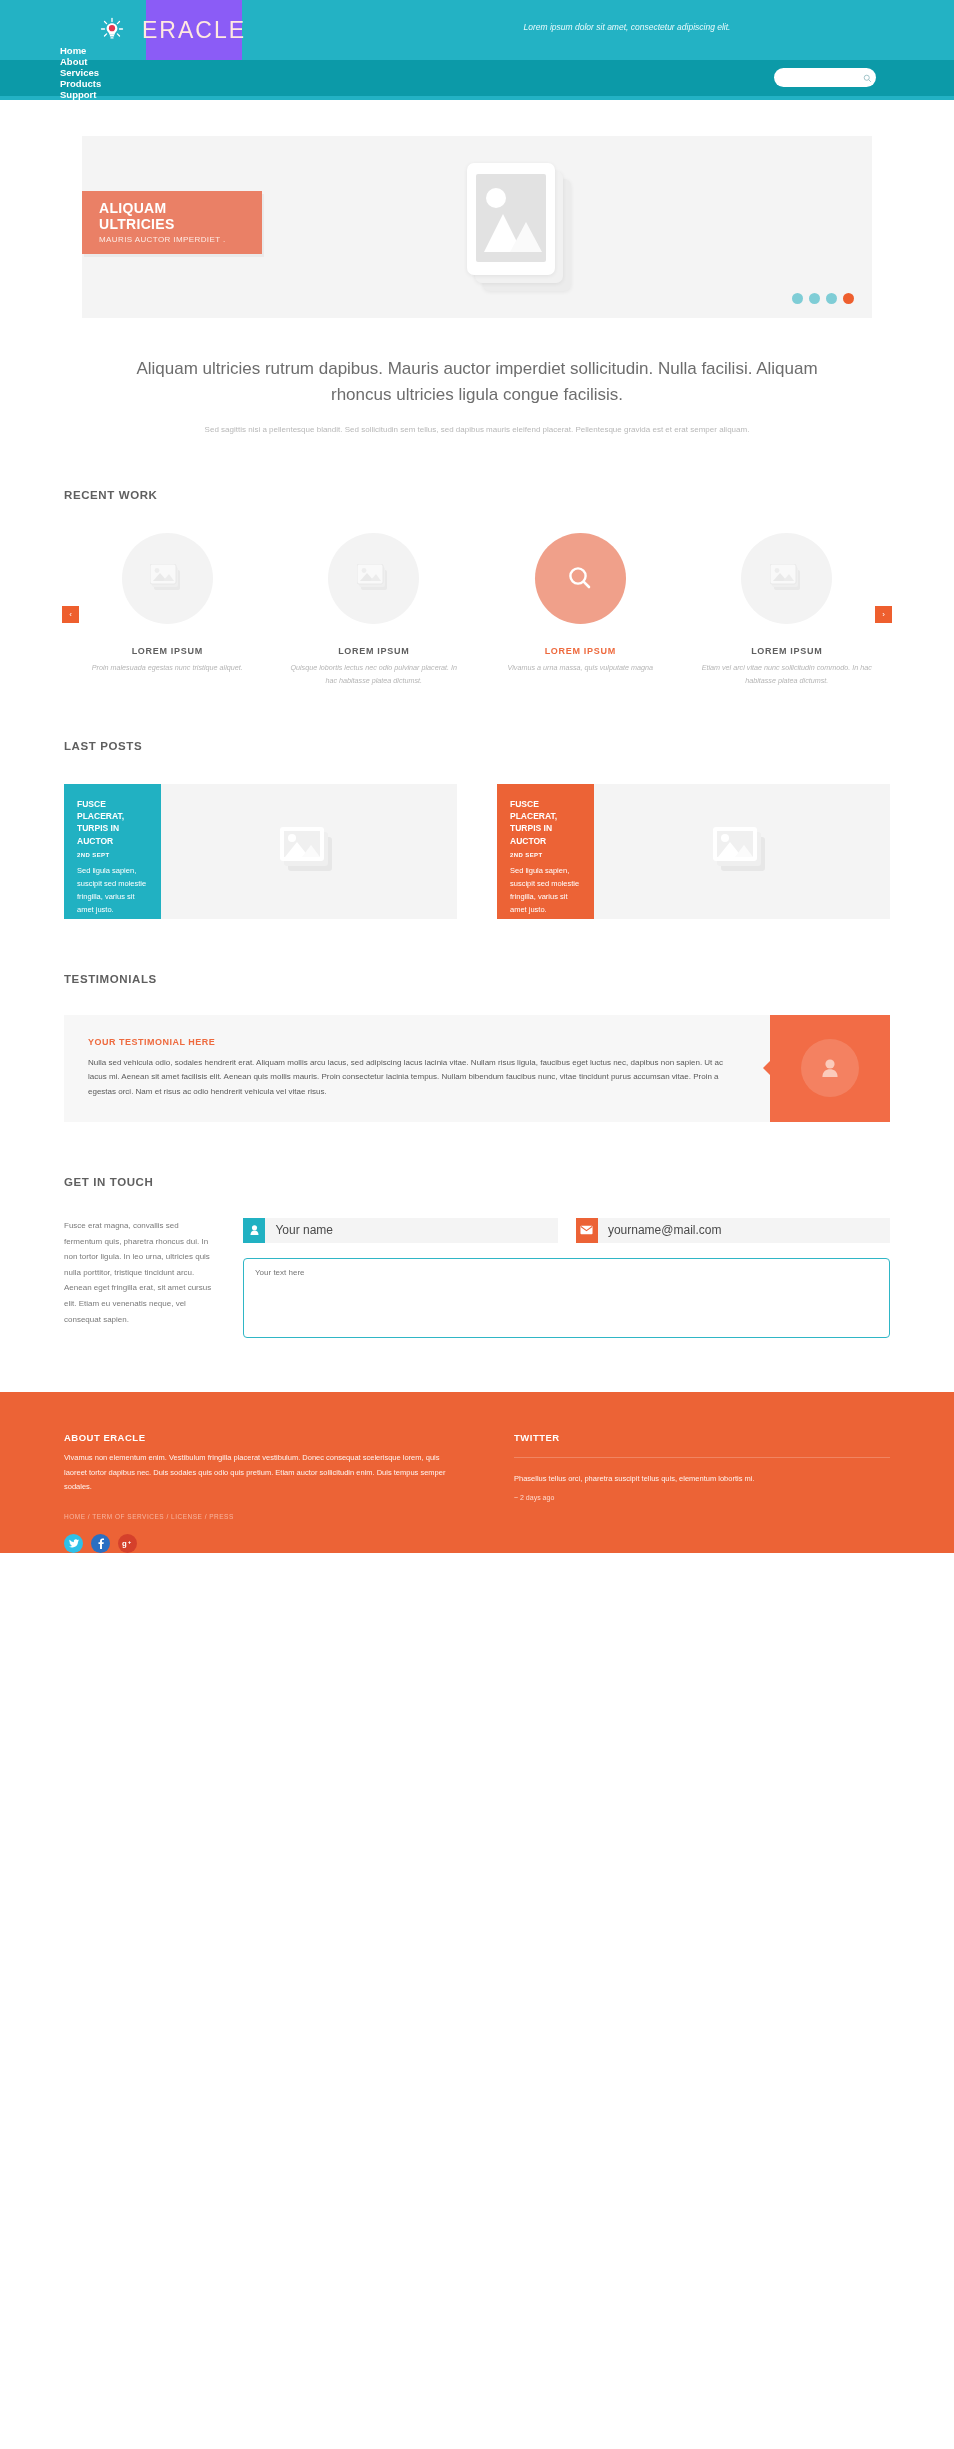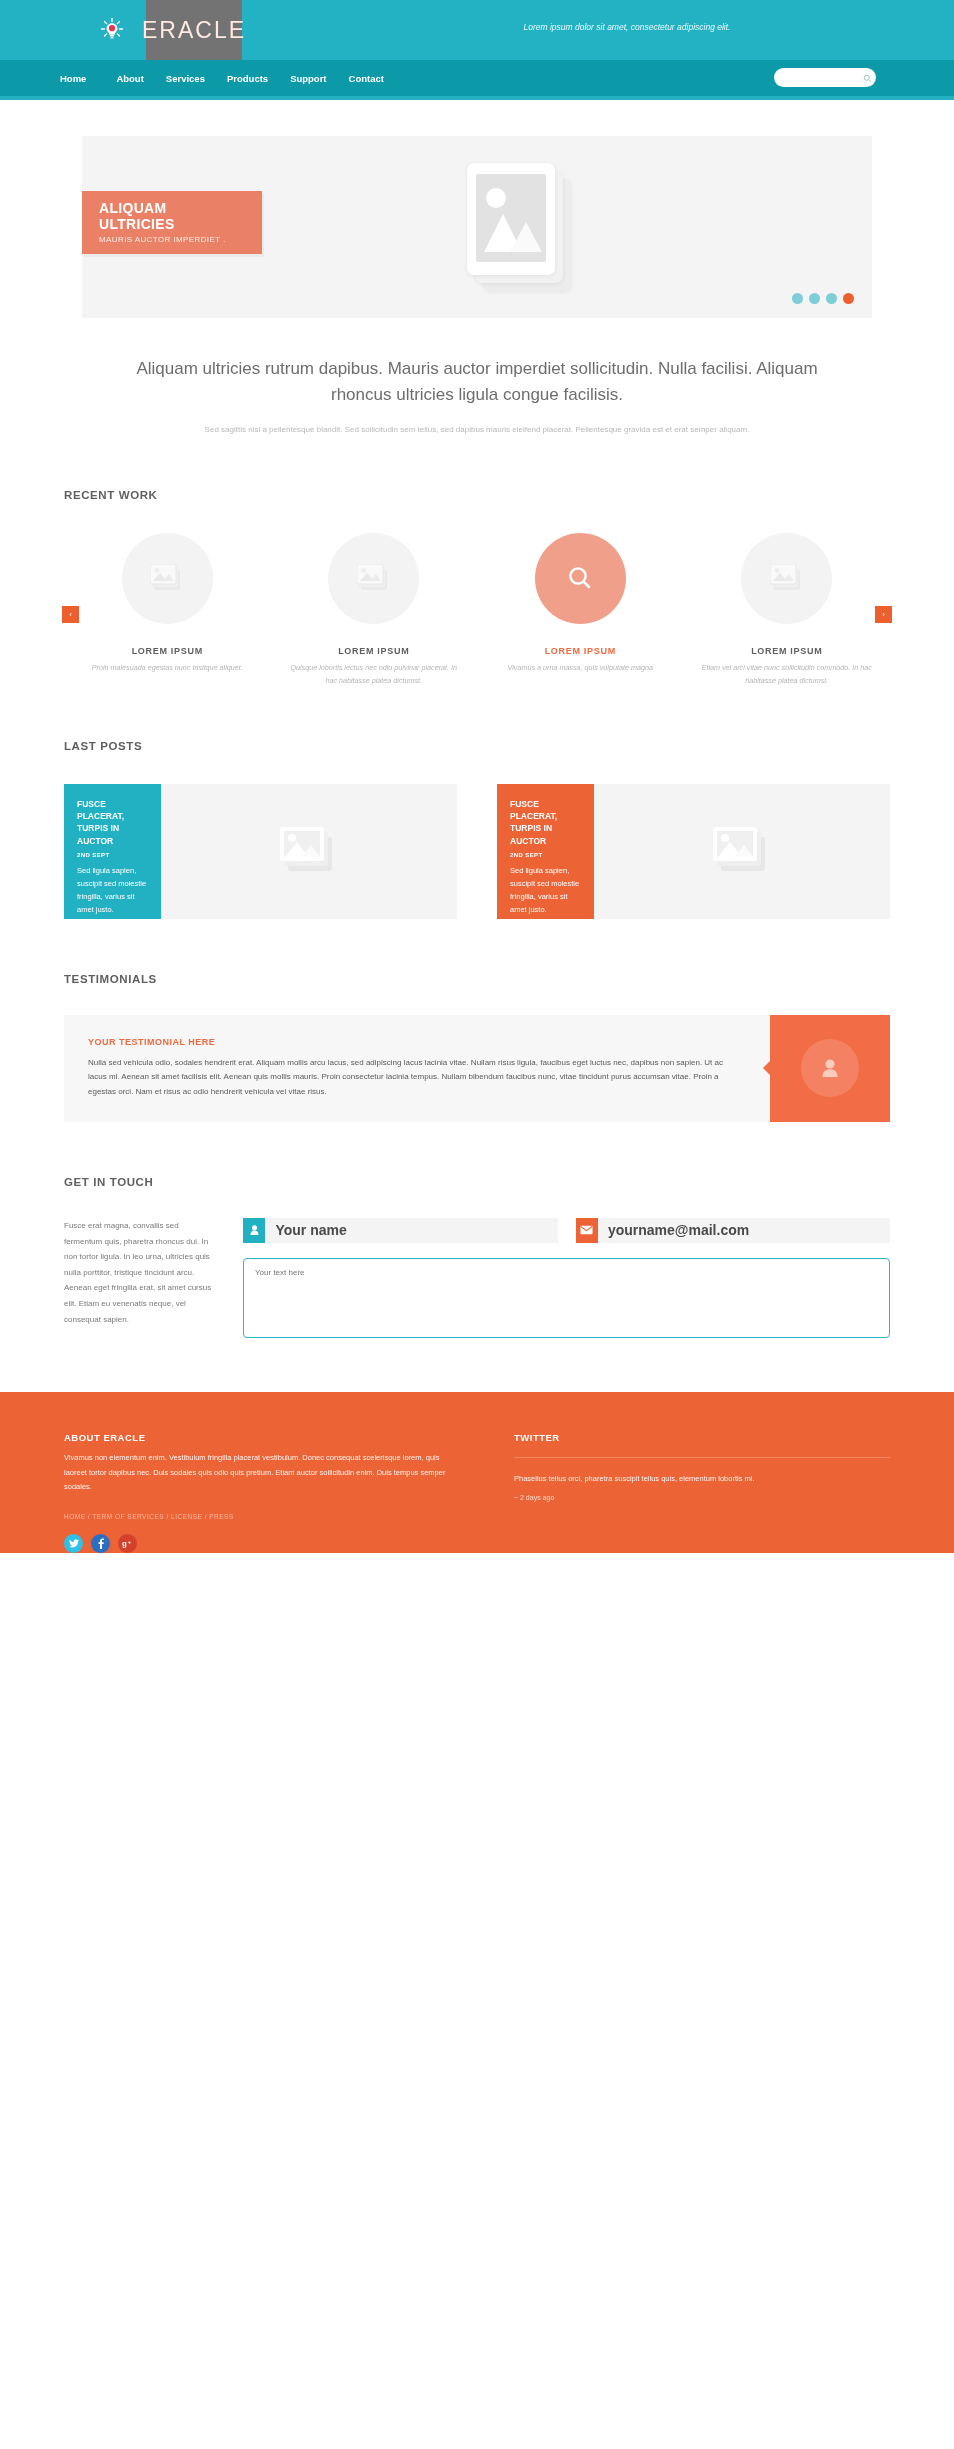--- a/index.html
+++ b/index.html
@@ -20,21 +20,21 @@
     align-items: flex-start;
     position: relative;
   }
   .logo-mark {
     width: 60px; height: 60px;
     margin-left: 82px;
     display: flex; align-items: center; justify-content: center;
   }
   .logo-plate {
     width: 96px; height: 60px;
-    background: #737373;
+    background: #8b5cf6;
     display: flex; align-items: center; justify-content: center;
     margin-left: 4px;
   }
   .logo-text {
     color: #ffe9e0;
     font-size: 23px;
     letter-spacing: 2px;
     font-weight: 300;
   }
   .tagline {
@@ -49,21 +49,21 @@
   }
 
   
   .navbar {
     background: #0c9aa8;
     height: 36px;
     display: flex;
     align-items: center;
     position: relative;
   }
-  .nav-links { display: flex; margin-left: 60px; align-items: flex-start; }
+  .nav-links { display: flex; margin-left: 60px; align-items: flex-start; flex-direction: column; }
   .nav-links a {
     color: #ffffff;
     font-size: 9.5px;
     text-decoration: none;
     margin-right: 22px;
     font-weight: 600;
   }
   .nav-links a:first-child { margin-right: 30px; }
   .search-wrap {
     position: absolute;
@@ -298,21 +298,21 @@
     align-items: center;
   }
   .field-ico {
     width: 25px; height: 25px;
     display: flex; align-items: center; justify-content: center;
   }
   .field-ico.teal { background: #21b1c2; }
   .field-ico.orange { background: #ec6336; }
   .field input {
     border: 0; background: transparent; outline: 0;
-    font-size: 14px; color: #4a4a4a; font-weight: 700;
+    font-size: 12px; color: #4a4a4a; font-weight: 400;
     margin-left: 10px; width: 100%;
     font-family: "Liberation Sans", sans-serif;
   }
   .textarea-box {
     margin-top: 15px;
     border: 1px solid #2fb6c6;
     border-radius: 4px;
     height: 80px;
     padding: 9px 11px;
   }

